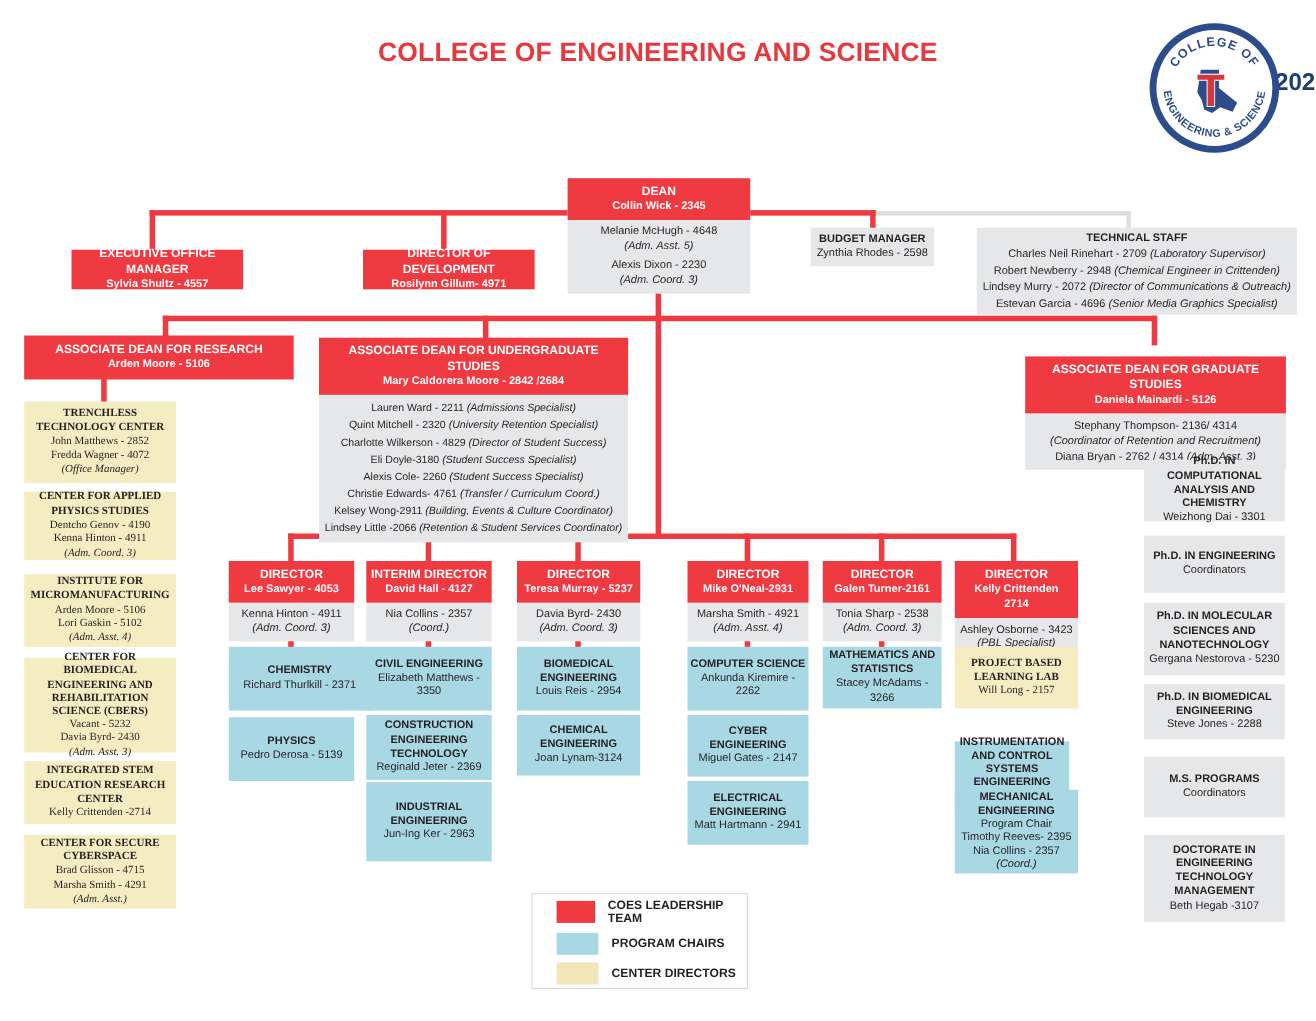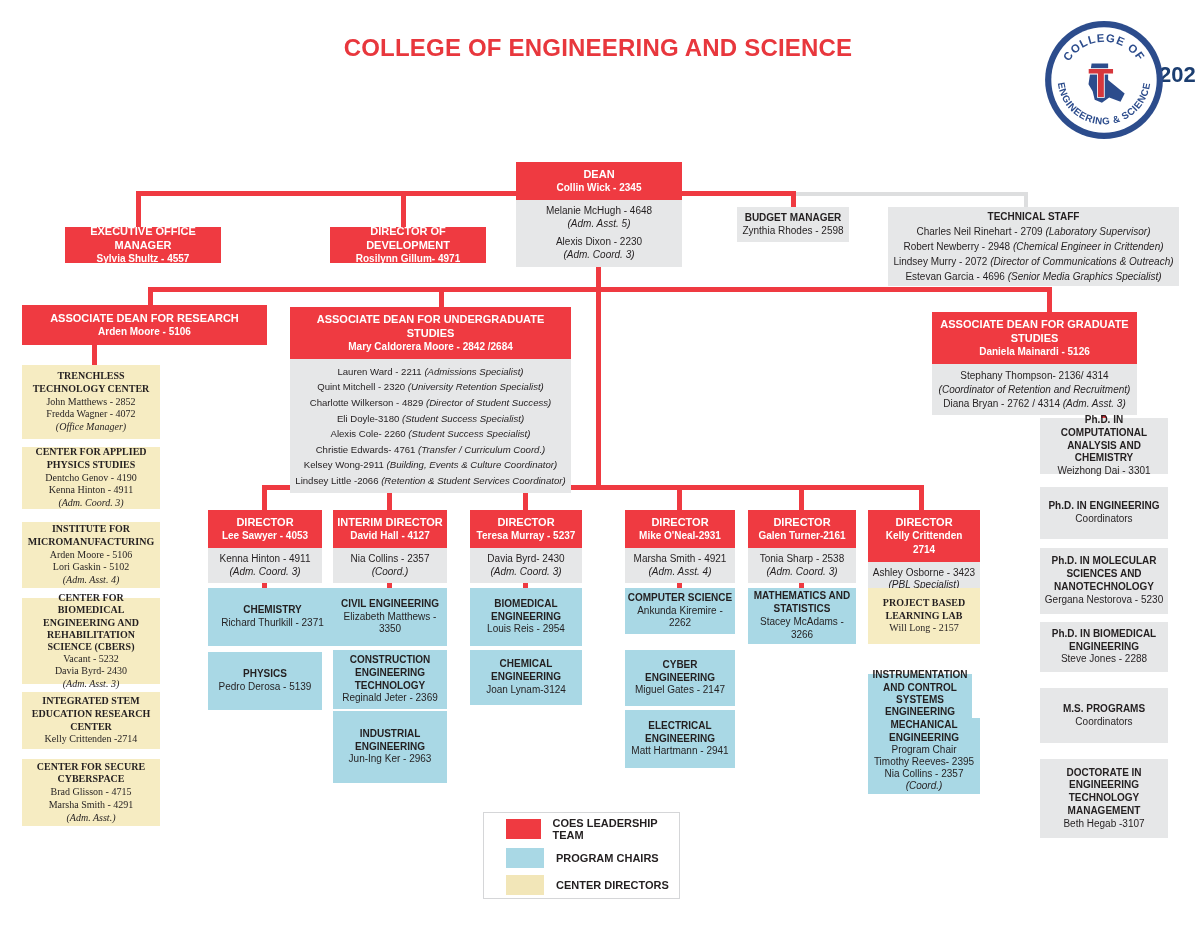--- a/index.html
+++ b/index.html
@@ -160,21 +160,21 @@
         <div class="row"><span>Lauren Ward - 2211  </span><span class="ital">(Admissions Specialist)</span></div>
         <div class="row"><span>Quint Mitchell - 2320  </span><span class="ital">(University Retention Specialist)</span></div>
         <div class="row"><span>Charlotte Wilkerson - 4829 </span><span class="ital">(Director of Student Success)</span></div>
         <div class="row"><span>Eli Doyle-3180 </span><span class="ital">(Student Success Specialist)</span></div>
         <div class="row"><span>Alexis Cole- 2260 </span><span class="ital">(Student Success Specialist)</span></div>
         <div class="row"><span>Christie Edwards- 4761 </span><span class="ital">(Transfer / Curriculum Coord.)</span></div>
         <div class="row"><span>Kelsey Wong-2911 </span><span class="ital">(Building, Events &amp; Culture Coordinator)</span></div>
         <div class="row"><span>Lindsey Little -2066 </span><span class="ital">(Retention &amp; Student Services Coordinator)</span></div>
       </div>
     </div>
-  <div class="box combo" id="grad" style="left:932px;top:312px;width:205px">
+  <div class="box combo" id="grad" style="left:932px;top:324px;width:237px">
       <div class="head">
         <div>ASSOCIATE DEAN FOR GRADUATE STUDIES</div>
         <div>Daniela Mainardi - 5126</div>
       </div>
       <div class="rows">
         <div class="row"><span>Stephany Thompson- 2136/ 4314</span></div>
         <div class="row"><span class="ital">(Coordinator of Retention and Recruitment)</span></div>
         <div class="row"><span>Diana Bryan - 2762 / 4314 </span><span class="ital">(Adm. Asst. 3)</span></div>
       </div>
     </div>
@@ -398,21 +398,21 @@
       </div>
     </div>
   <div class="box plain bg-blue" id="che" style="left:470px;top:650px;width:112px;height:55px">
       <div class="rows">
         <div class="row">
           <span class="bld">CHEMICAL ENGINEERING</span>
         </div>
         <div class="row"><span>Joan Lynam-3124</span></div>
       </div>
     </div>
-  <div class="box plain bg-blue" id="cs" style="left:625px;top:588px;width:110px;height:46px">
+  <div class="box plain bg-blue" id="cs" style="left:625px;top:588px;width:110px;height:58px">
       <div class="rows">
         <div class="row">
           <span class="bld">COMPUTER SCIENCE</span>
         </div>
         <div class="row"><span>Ankunda Kiremire - 2262</span></div>
       </div>
     </div>
   <div class="box plain bg-blue" id="cye" style="left:625px;top:650px;width:110px;height:56px">
       <div class="rows">
         <div class="row">

